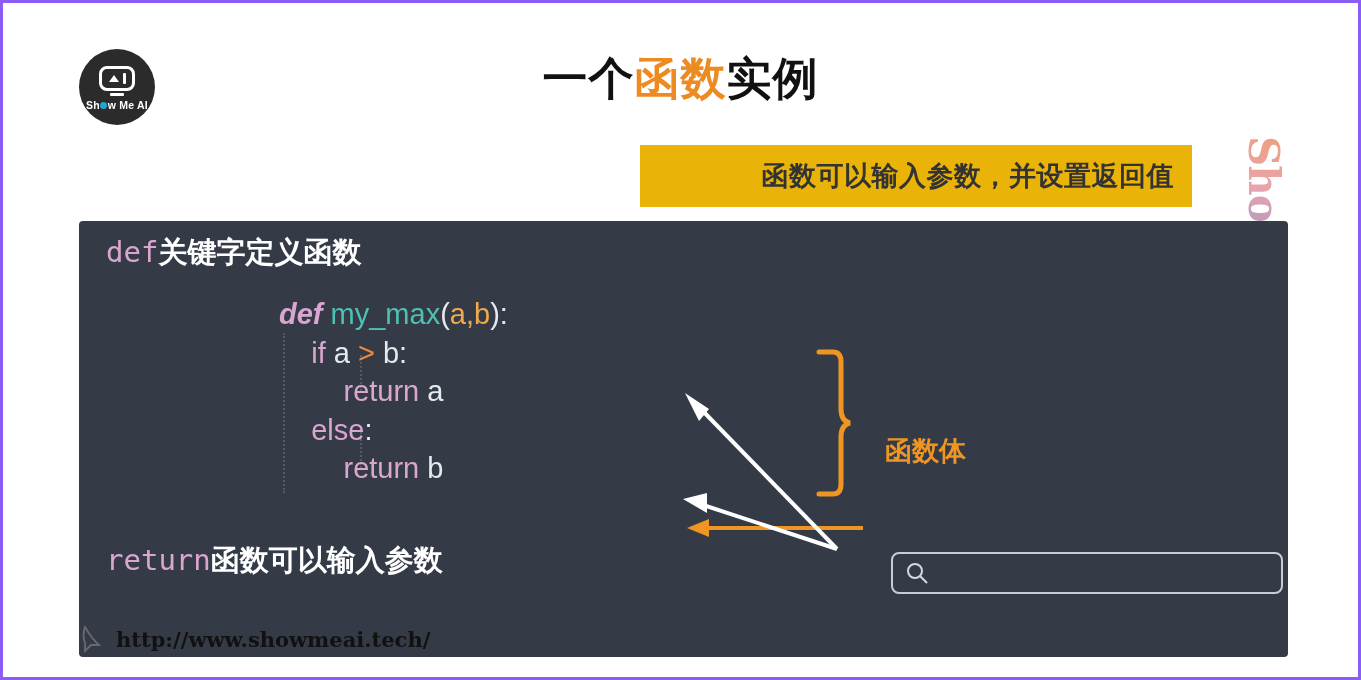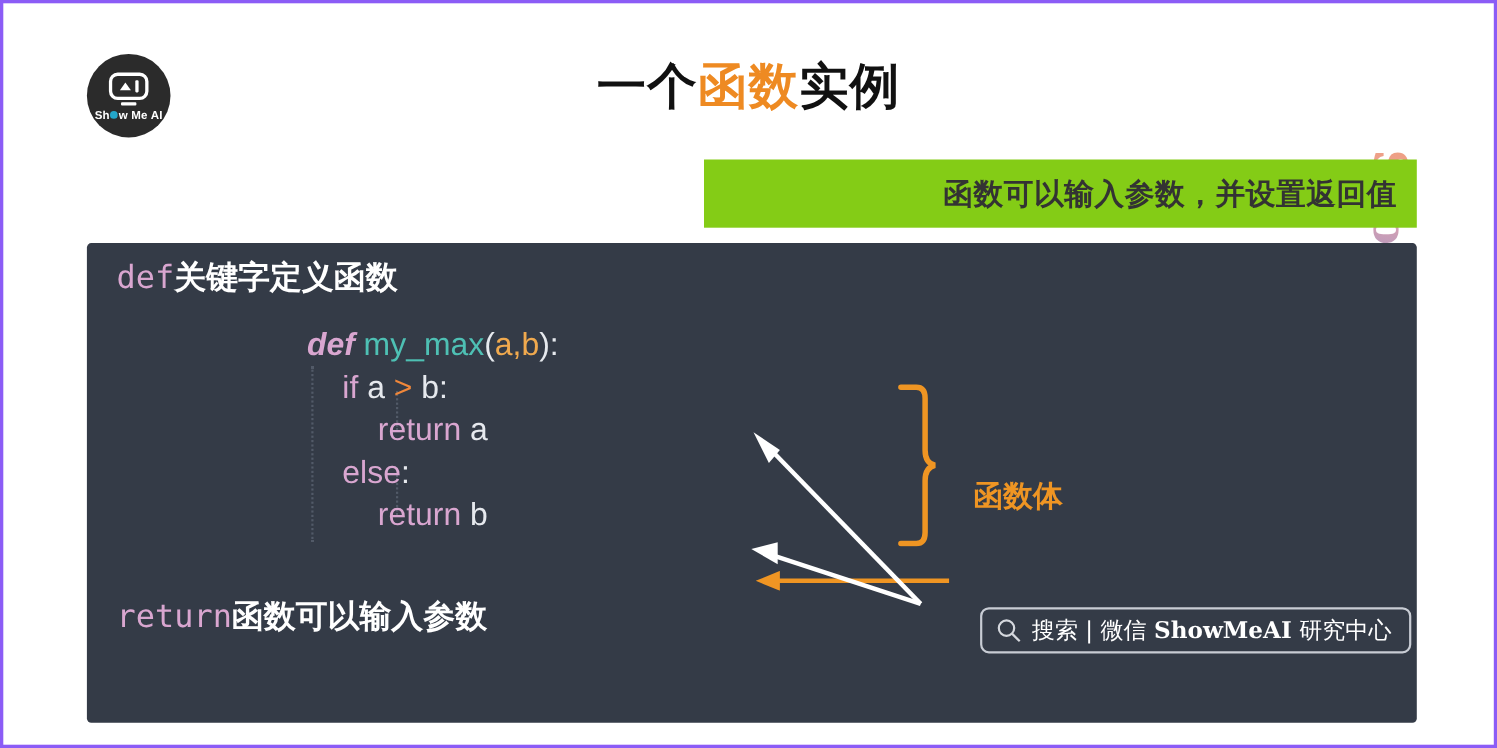--- a/index.html
+++ b/index.html
@@ -96,23 +96,23 @@
     color: #111111;
     letter-spacing: 1px;
   }
   .title .accent { color: #ee8a22; }
 
   
   .banner {
     position: absolute;
     left: 637px;
     top: 142px;
-    width: 648px;
+    width: 552px;
     height: 62px;
-    background: #84cc16;
+    background: #eab308;
     display: flex;
     align-items: center;
     justify-content: flex-end;
     padding-right: 18px;
     box-sizing: border-box;
   }
   .banner-text {
     font-family: "DejaVu Sans", "Liberation Sans", sans-serif;
     font-size: 27px;
     font-weight: bold;
@@ -332,19 +332,24 @@
       <polygon points="94,118 118,112 118,132" fill="#ffffff"></polygon>
     </svg>
 
     <div class="note-orange" style="left:806px; top:212px;">函数体</div>
 
     <div class="search-pill" style="left:812px; top:331px;">
       <svg width="24" height="24" viewBox="0 0 24 24">
         <circle cx="10" cy="10" r="7" fill="none" stroke="#d5d8de" stroke-width="2"></circle>
         <line x1="15" y1="15" x2="22" y2="22" stroke="#d5d8de" stroke-width="2"></line>
       </svg>
-      <span class="search-text"><span>搜索 | 微信 </span><span class="brand">ShowMeAI</span><span> 研究中心</span></span>
-    </div>
-
-  </div>
-
+    </div>
+
+  </div>
+
+  <div class="footer">
+    <svg width="26" height="28" viewBox="0 0 26 28">
+      <path d="M4 2 Q1 10 4 18 L4 26 L10 20 L18 20 Q11 14 4 2 Z" fill="none" stroke="#6a6a6a" stroke-width="1.8"></path>
+    </svg>
+    <span class="footer-url">http://www.showmeai.tech/</span>
+  </div>
 
 </div>
 
 </body></html>

